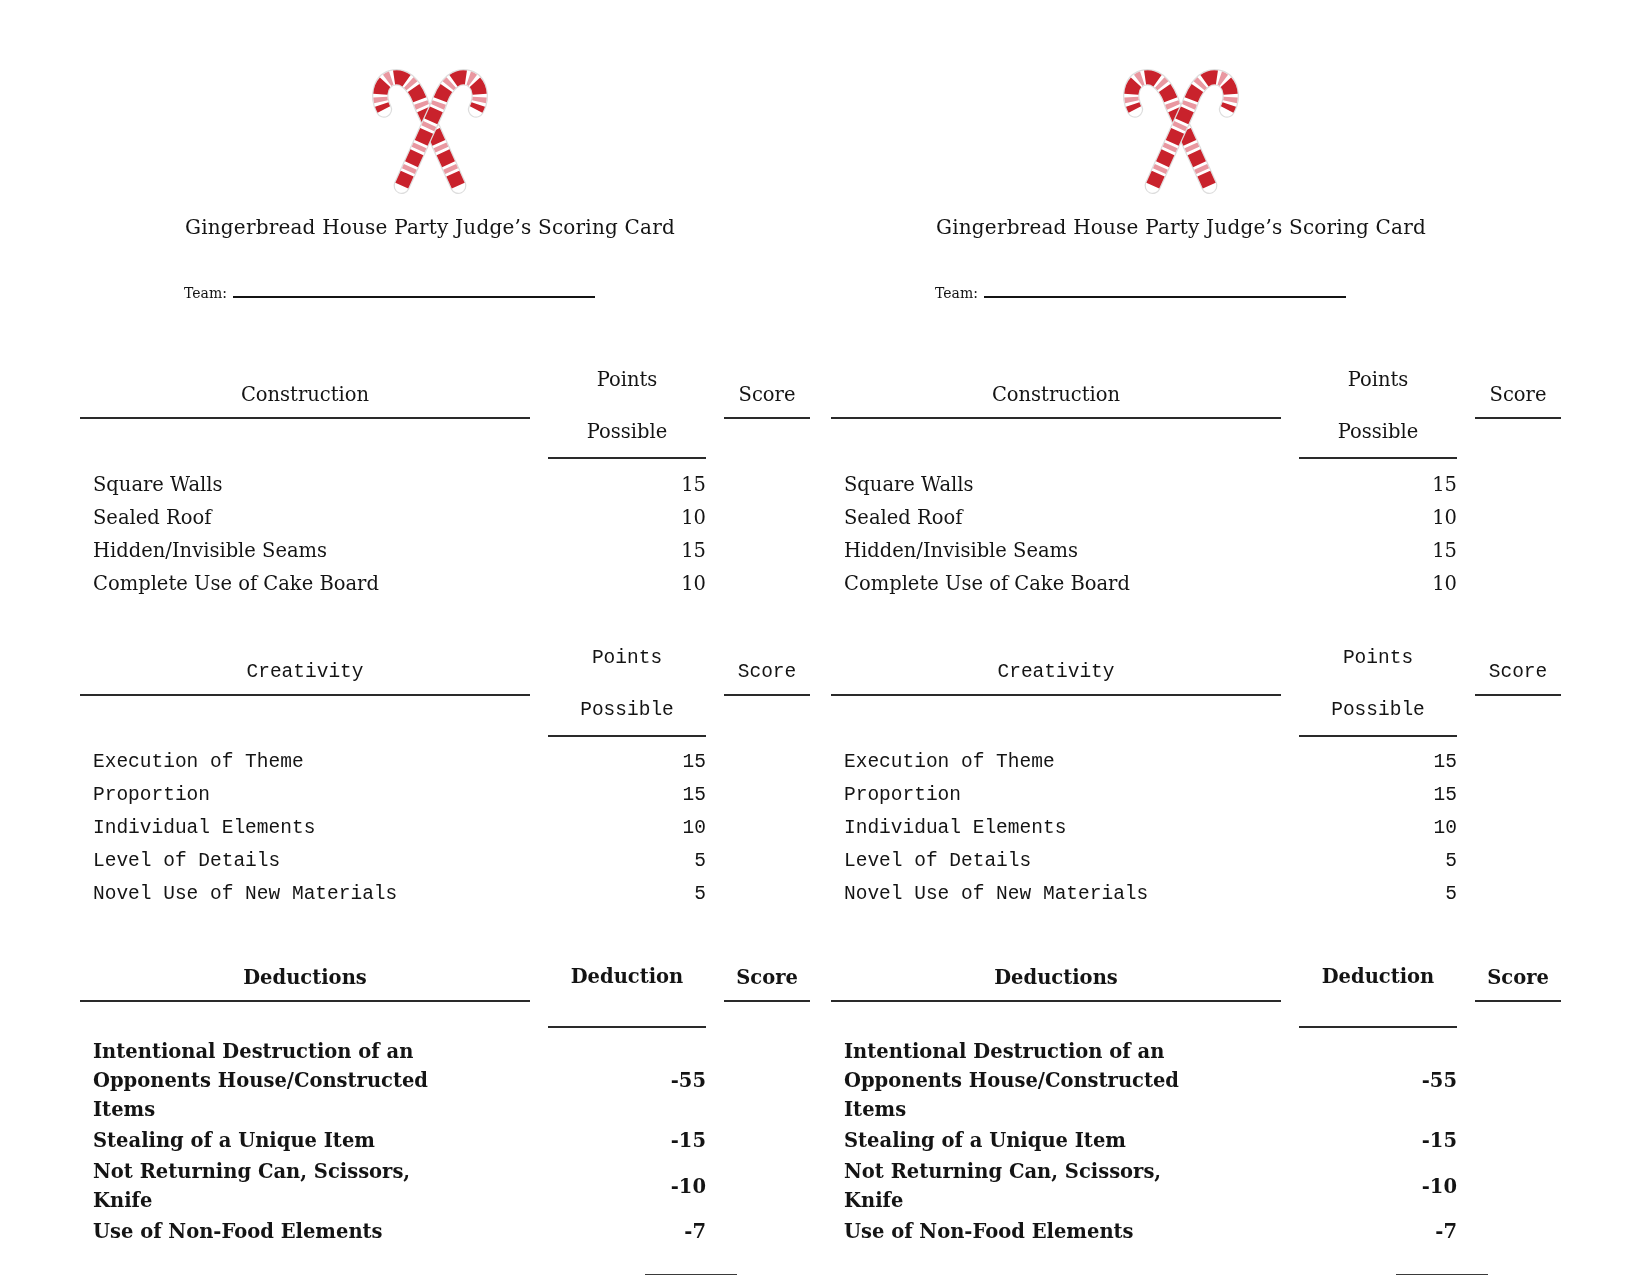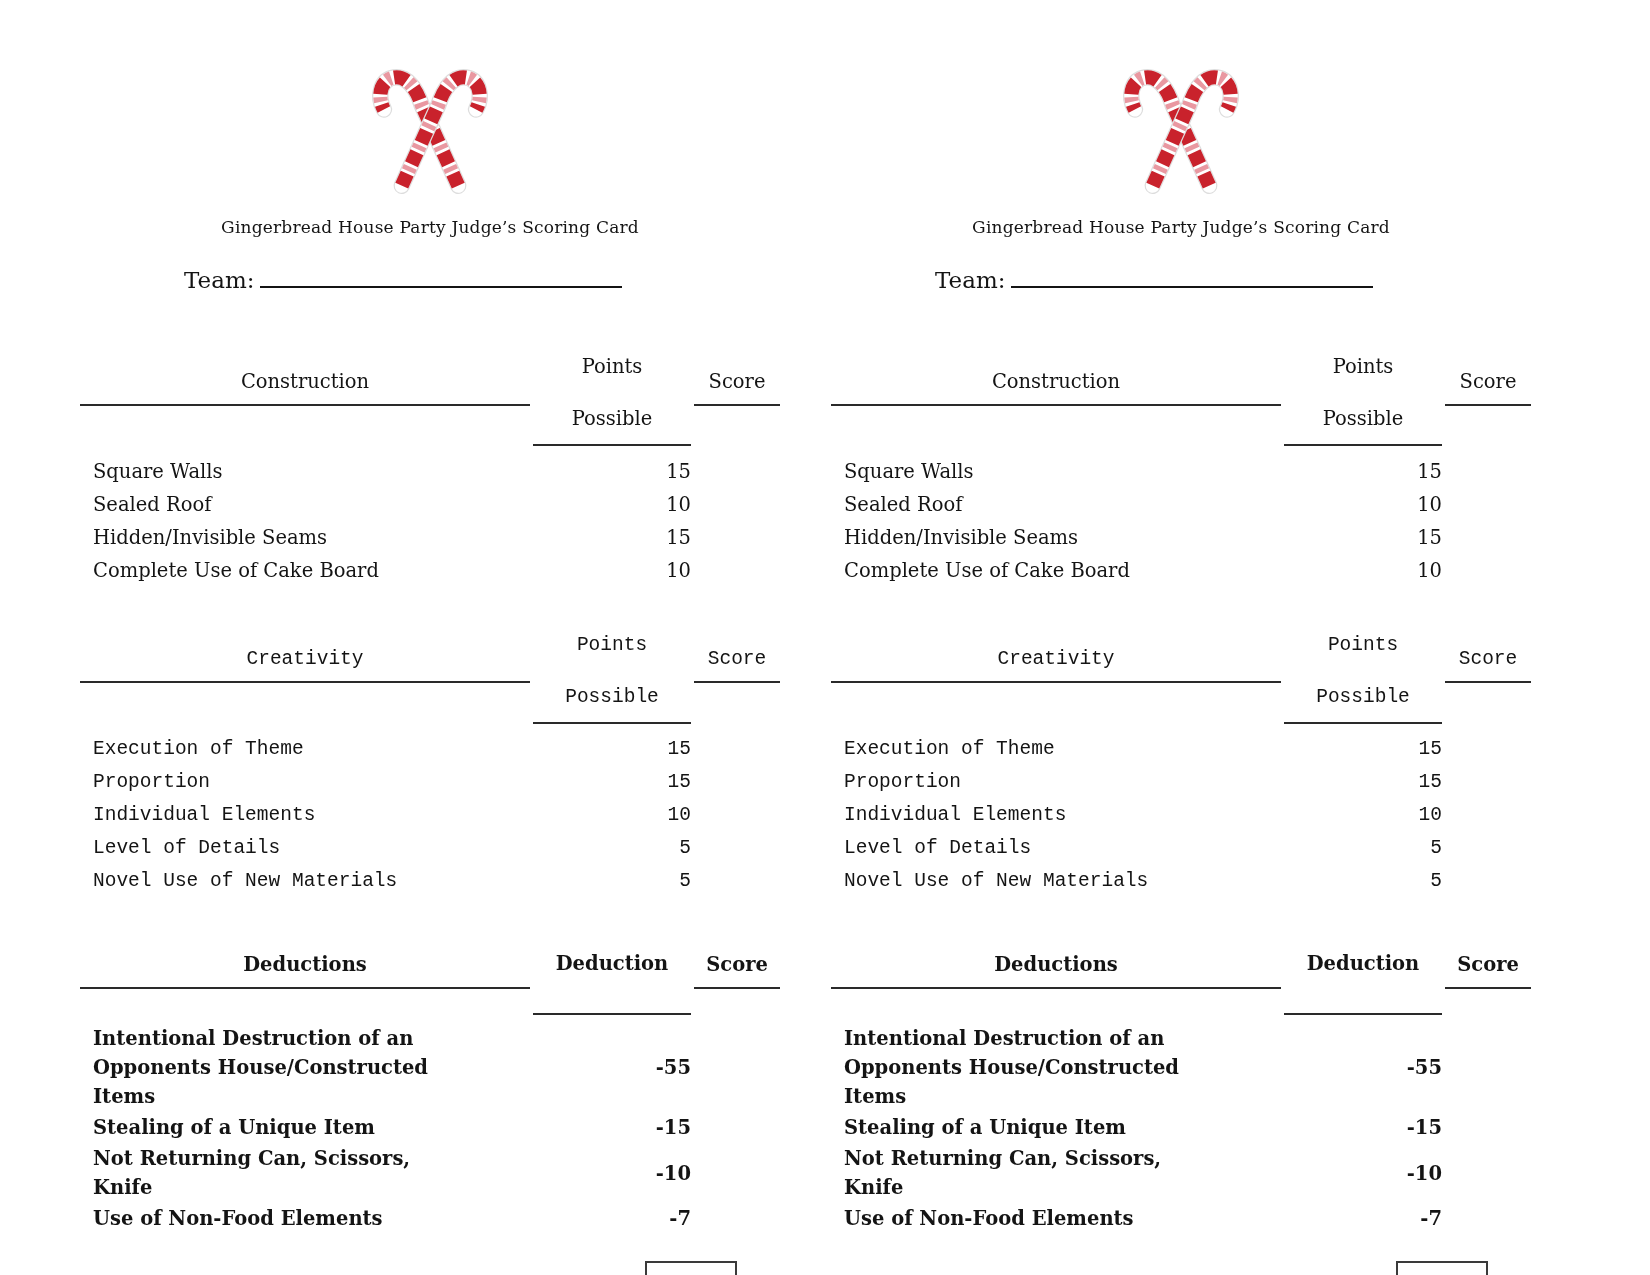--- a/index.html
+++ b/index.html
@@ -29,50 +29,50 @@
     margin-top: 52px;
     height: 146px;
     display: flex;
     justify-content: center;
     align-items: flex-start;
   }
 
   .title {
     margin-top: 16px;
     text-align: center;
-    font-size: 17px;
+    font-size: 20px;
     line-height: 26px;
     letter-spacing: 0.2px;
     white-space: nowrap;
   }
 
   .team {
-    margin-top: 26px;
+    margin-top: 36px;
     padding-left: 104px;
-    font-size: 23px;
+    font-size: 14px;
     line-height: 26px;
   }
   .team-line {
     display: inline-block;
     width: 362px;
     height: 20px;
     border-bottom: 2px solid #141414;
     margin-left: 6px;
     vertical-align: baseline;
   }
 
   .table { width: 700px; }
   .sec-construction { margin-top: 36px; }
   .sec-creativity   { margin-top: 20px; font-family: Liberation Mono, monospace; }
   .sec-deductions   { margin-top: 28px; font-weight: bold; }
 
   .thead, .tr {
     display: grid;
     grid-template-columns: 450px 158px 86px;
-    column-gap: 3px;
+    column-gap: 18px;
   }
 
   .thead { padding-bottom: 13px; align-items: center; }
   .thead > div { border-bottom: 0; }
   .thead .th { position: relative; }
   .thead .th::after {
     content: "";
     position: absolute;
     left: 0; right: 0;
     bottom: -13px;

